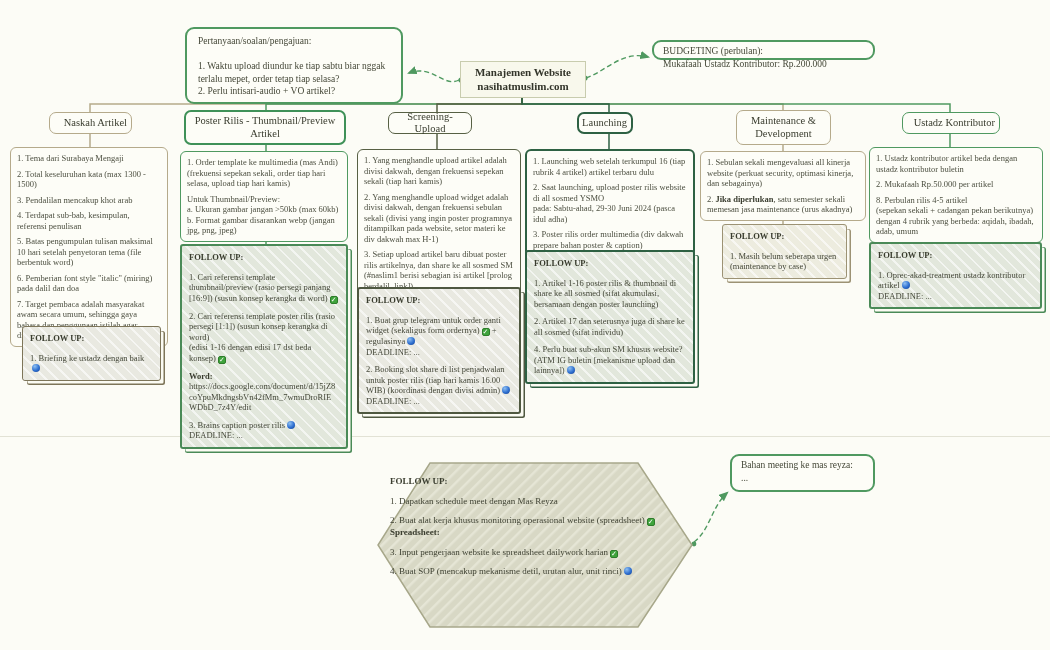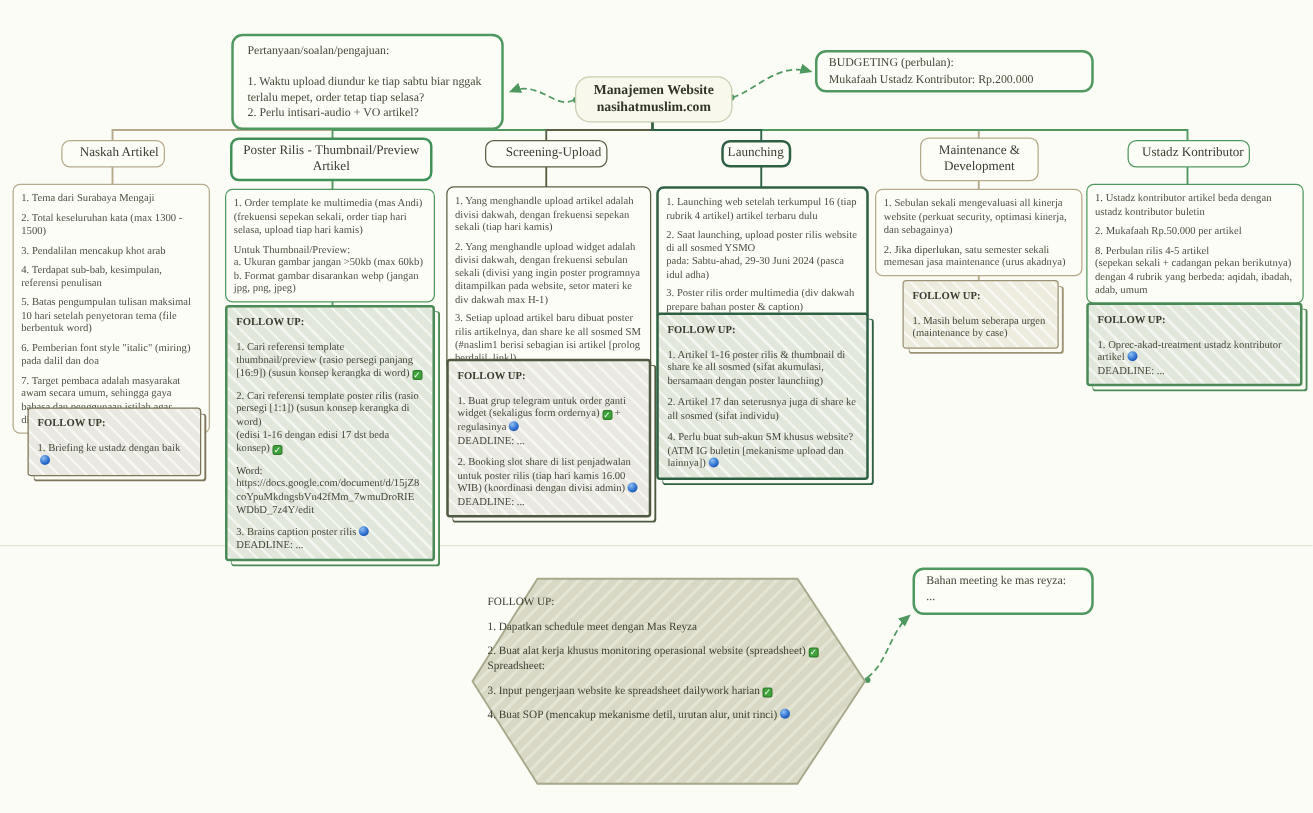--- a/index.html
+++ b/index.html
@@ -13,34 +13,34 @@
   .canvas { position:relative; width:1050px; height:650px; background:#fcfcf6; }
   .wires { position:absolute; left:0; top:0; z-index:0; }
   .divider { position:absolute; left:0; top:436px; width:1050px; height:1px; background:#e2e2d5; z-index:0; }
 
   .box { position:absolute; z-index:2; background:#fdfdf7; border-radius:7px; }
   .pre { white-space:pre-line; }
 
   
   .note { border:2px solid #4f9960; padding:6px 9px; font-size:9.5px; line-height:1.32; color:#454838; border-radius:9px; }
   .note-q { left:185px; top:27px; width:218px; height:77px;padding-left:11px; }
-  .note-b { left:652px; top:40px; width:223px; height:34px; padding:3px 9px; }
+  .note-b { left:652px; top:40px; width:223px; height:20px; padding:3px 9px; }
   .note-m { left:730px; top:454px; width:145px; height:38px; padding:3px 9px; }
 
   
   .root { left:460px; top:61px; width:126px; height:37px; border:1.5px solid #c8ccae; background:#f8f8ec;
           display:flex; flex-direction:column; align-items:center; justify-content:center;
-          font-weight:bold; font-size:11px; color:#33352a; line-height:1.2; border-radius:12px; }
+          font-weight:bold; font-size:11px; color:#33352a; line-height:1.2; border-radius:0; }
 
   
   .hdr { display:flex; align-items:center; justify-content:flex-end; text-align:center;
          font-size:10.5px; color:#3a3d2f; line-height:1.15; padding:2px 4px; }
   .hdr-naskah      { left:49px;  top:112px; width:83px;  height:22px; border:1.5px solid #b5aa8b; }
   .hdr-poster      { left:184px; top:110px; width:162px; height:35px; border:2px solid #3f9158; }
-  .hdr-screening   { left:388px; top:112px; width:98px;  height:22px; border:1.5px solid #576044; }
+  .hdr-screening   { left:388px; top:112px; width:84px;  height:22px; border:1.5px solid #576044; }
   .hdr-launching   { left:577px; top:112px; width:56px;  height:22px; border:2px solid #2e6143; }
   .hdr-maintenance { left:736px; top:110px; width:95px;  height:35px; border:1.5px solid #b5aa8b; }
   .hdr-ustadz      { left:902px; top:112px; width:98px;  height:22px; border:1.5px solid #4f9960; }
 
   
   .cnt { font-size:8.5px; line-height:1.24; padding:5px 6px; color:#4c4f40; border-radius:6px; }
   .cnt .para { margin-bottom:5px; }
   .cnt .para:last-child { margin-bottom:0; }
   .cnt-naskah      { left:10px;  top:147px; width:158px; min-height:168px; border:1.5px solid #b5aa8b; }
   .cnt-poster      { left:180px; top:151px; width:168px; border:1.5px solid #4f9960; }
@@ -64,21 +64,21 @@
                     box-shadow:4px 4px 0 -1.5px #fbfbf3, 4.5px 4.5px 0 -0.5px #4a8a57; }
   .fu-screening   { left:357px; top:287px; width:164px; border:2px solid #4f5840;
                     box-shadow:4px 4px 0 -1.5px #fbfbf3, 4.5px 4.5px 0 -0.5px #4f5840; }
   .fu-launching   { left:525px; top:250px; width:170px; border:2px solid #2e6143;
                     box-shadow:4px 4px 0 -1.5px #fbfbf3, 4.5px 4.5px 0 -0.5px #2e6143; }
   .fu-maintenance { left:722px; top:224px; width:125px; border:1.5px solid #9c9274;
                     box-shadow:4px 4px 0 -1.5px #fbfbf3, 4.5px 4.5px 0 -0.5px #9c9274; }
   .fu-ustadz      { left:869px; top:242px; width:173px; border:2px solid #4a8a57;
                     box-shadow:4px 4px 0 -1.5px #fbfbf3, 4.5px 4.5px 0 -0.5px #4a8a57; }
 
-  .bold { font-weight:normal; color:#3b3e30; }
+  .bold { font-weight:bold; color:#3b3e30; }
   .url { word-break:break-all; }
 
   
   .ic-check { display:inline-block; width:8px; height:8px; background:#3fa33c; border:1px solid #2e7d2b;
               border-radius:2px; color:#fff; font-size:7px; line-height:7px; text-align:center;
               vertical-align:-1px; margin-left:2px; font-family:"DejaVu Sans", sans-serif; }
   .ic-check::before { content:"\2713"; }
   .ic-prog { display:inline-block; width:8px; height:8px; border-radius:50%;
              background:radial-gradient(circle at 35% 30%, #8fc0f2 0%, #2e6fd0 55%, #143f8c 100%);
              vertical-align:-1px; margin-left:2px; }

